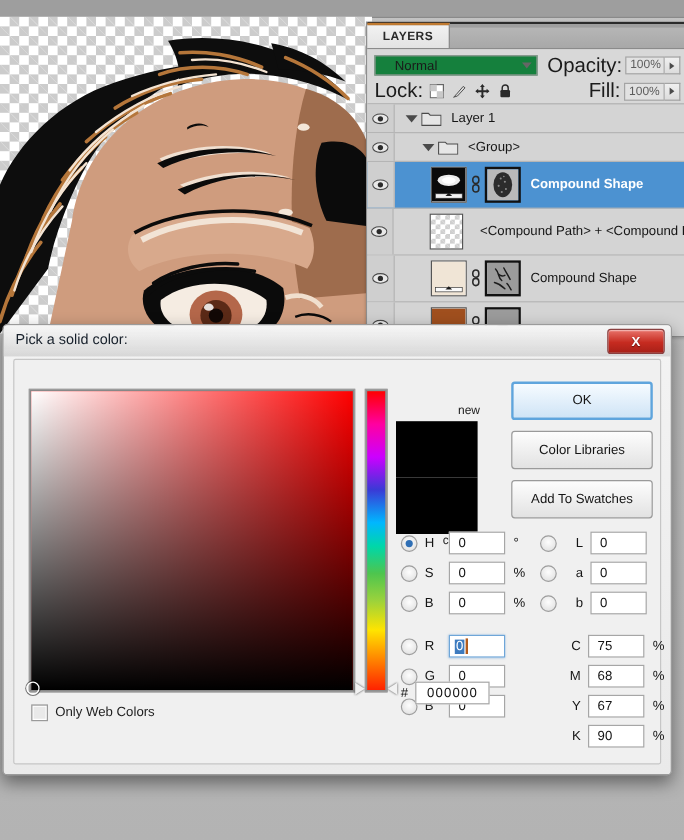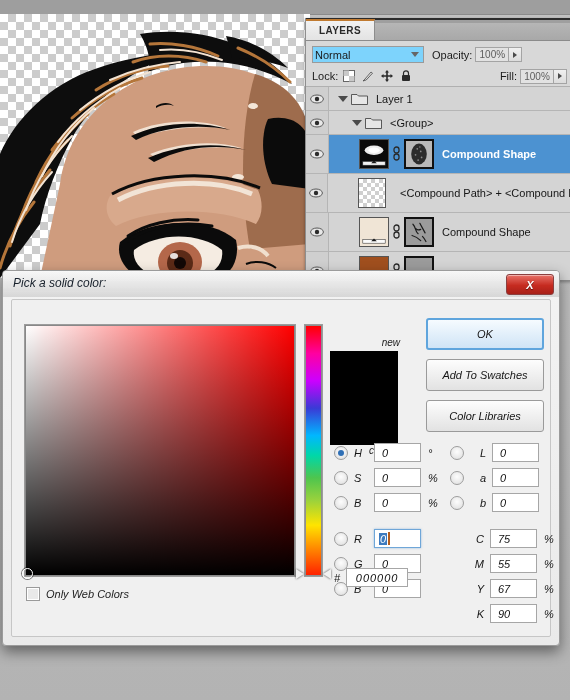--- a/index.html
+++ b/index.html
@@ -34,27 +34,27 @@
   .tabrow{height:20px;background:#9f9f9f;display:flex;align-items:flex-end;
     border-bottom:1px solid #8b8b8b;}
   .tab{height:19px;padding:0 13px;display:flex;align-items:center;
     background:linear-gradient(#f2f2f2,#e3e3e3);
     border-top:2px solid #c07a30;border-right:1px solid #8d8d8d;
     font-size:10px;font-weight:bold;color:#2a2a2a;letter-spacing:.4px;}
   .tab-filler{flex:1;height:17px;background:linear-gradient(#b6b6b6,#a8a8a8);}
 
   .blendrow{height:21px;display:flex;align-items:center;padding:3px 4px 0 6px;
     background:#d8d8d8;}
-  .combo{width:112px;height:17px;background:#7dd3fc;border:1px solid #9a9a9a;
-    display:flex;align-items:center;font-size:11px;color:#1a1a1a;padding-left:2px;
+  .combo{width:140px;height:17px;background:#15803d;border:1px solid #9a9a9a;
+    display:flex;align-items:center;font-size:11px;color:#1a1a1a;padding-left:16px;
     box-sizing:border-box;position:relative;}
   .combo .arrow{position:absolute;right:4px;top:5px;width:0;height:0;
     border-left:4px solid transparent;border-right:4px solid transparent;
     border-top:5px solid #666;}
-  .lbl{font-size:11px;color:#1b1b1b;margin-left:8px;}
+  .lbl{font-size:17px;color:#1b1b1b;margin-left:8px;}
   .numbox{width:34px;height:15px;background:#e2e2e2;border:1px solid #a4a4a4;
     font-size:10px;color:#5d5d5d;display:flex;align-items:center;
     justify-content:center;margin-left:3px;box-sizing:border-box;}
   .spin{width:13px;height:15px;background:linear-gradient(#f0f0f0,#dcdcdc);
     border:1px solid #a4a4a4;border-left:none;box-sizing:border-box;
     display:flex;align-items:center;justify-content:center;}
   .spin:after{content:"";width:0;height:0;border-top:3px solid transparent;
     border-bottom:3px solid transparent;border-left:4px solid #4a4a4a;}
 
   .lockrow{height:20px;display:flex;align-items:center;padding:1px 4px 0 6px;
@@ -81,21 +81,21 @@
       linear-gradient(45deg,#cfcfcf 25%,transparent 25%,transparent 75%,#cfcfcf 75%),
       linear-gradient(45deg,#cfcfcf 25%,transparent 25%,transparent 75%,#cfcfcf 75%);
     background-size:8px 8px;background-position:0 0,4px 4px;}
   .link{width:9px;height:16px;margin:0 3px;}
   .maskthumb{width:30px;height:30px;border:2px solid #111;box-sizing:border-box;}
 
   
   .dialog{position:absolute;left:2px;top:270px;width:556px;height:374px;
     background:linear-gradient(#f3f3f3,#eaeaea);
     border:1px solid #9b9b9b;border-radius:4px;
-    box-shadow:0 6px 14px rgba(0,0,0,.45);overflow:hidden;font-style:italic;}
+    box-shadow:0 6px 14px rgba(0,0,0,.45);overflow:hidden;}
   .dlg-title{height:26px;position:relative;
     background:linear-gradient(to bottom, rgba(245,245,245,.35), rgba(225,225,225,.6));
     backdrop-filter:blur(3px);}
   .dlg-title-glass{position:absolute;left:0;top:0;right:0;height:26px;
     background:linear-gradient(to bottom,rgba(250,250,250,.55),rgba(200,200,200,.55));
     filter:blur(0px);}
   .dlg-title-text{position:absolute;left:10px;top:5px;font-size:12px;color:#17202b;}
   .closebtn{position:absolute;right:5px;top:3px;width:46px;height:19px;
     border:1px solid #8a4040;border-radius:3px;
     background:linear-gradient(#e8736a,#c62b20 55%,#a82018);
@@ -452,22 +452,22 @@
 
       <div class="newcur">
         <div class="cap">new</div>
         <div class="swatch-new"></div>
         <div class="swatch-cur"></div>
         <div class="cap">current</div>
       </div>
 
       <div class="btns">
         <div class="btn primary">OK</div>
+        <div class="btn">Color Libraries</div>
         <div class="btn">Add To Swatches</div>
-        <div class="btn">Color Libraries</div>
       </div>
 
       <div class="fields">
         <div class="frow">
           <div class="radio on"></div>
           <div class="flab">H</div>
           <div class="fin">0</div>
           <div class="unit">°</div>
         </div>
         <div class="frow">
@@ -523,21 +523,21 @@
           <div class="fin" style="margin-left:6px">0</div>
         </div>
 
         <div class="frow" style="margin-top:11px">
           <div class="flab3">C</div>
           <div class="fin">75</div>
           <div class="unit">%</div>
         </div>
         <div class="frow">
           <div class="flab3">M</div>
-          <div class="fin">55</div>
+          <div class="fin">68</div>
           <div class="unit">%</div>
         </div>
         <div class="frow">
           <div class="flab3">Y</div>
           <div class="fin">67</div>
           <div class="unit">%</div>
         </div>
         <div class="frow">
           <div class="flab3">K</div>
           <div class="fin">90</div>

